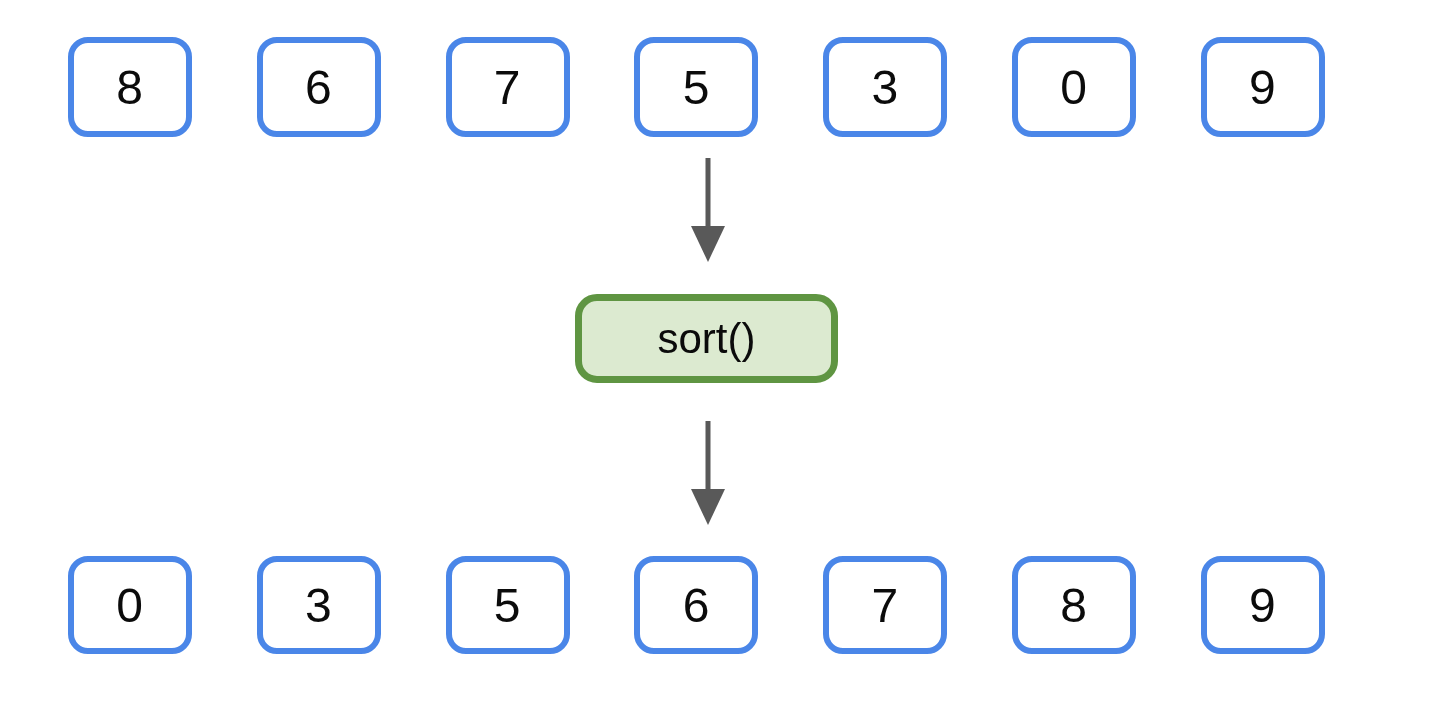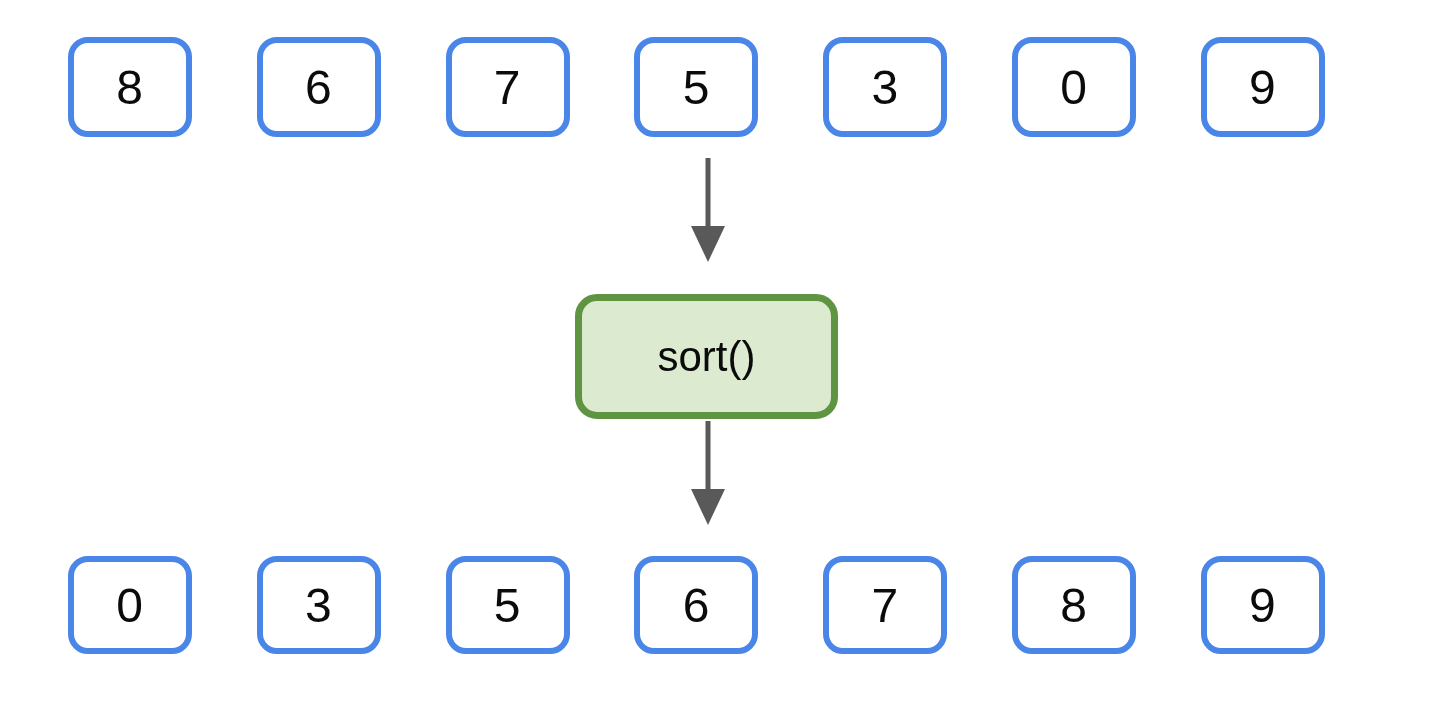--- a/index.html
+++ b/index.html
@@ -51,21 +51,21 @@
     width: 44px;
     height: 104px;
   }
   .arrow-1 { top: 158px; }
   .arrow-2 { top: 421px; }
   .op-box {
     position: absolute;
     left: 575px;
     top: 294px;
     width: 263px;
-    height: 125px;
+    height: 89px;
     border: 7px solid var(--operation-border);
     border-radius: 22px;
     background: var(--operation-fill);
     display: flex;
     align-items: center;
     justify-content: center;
     font-size: 42px;
     color: var(--text);
   }
 </style>

